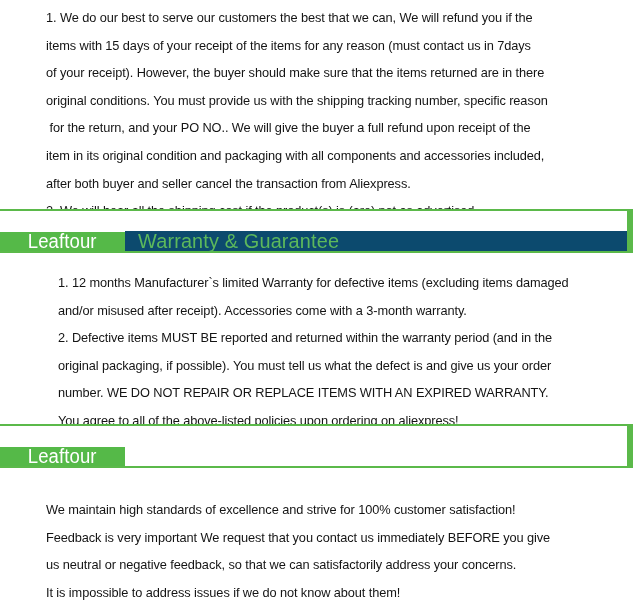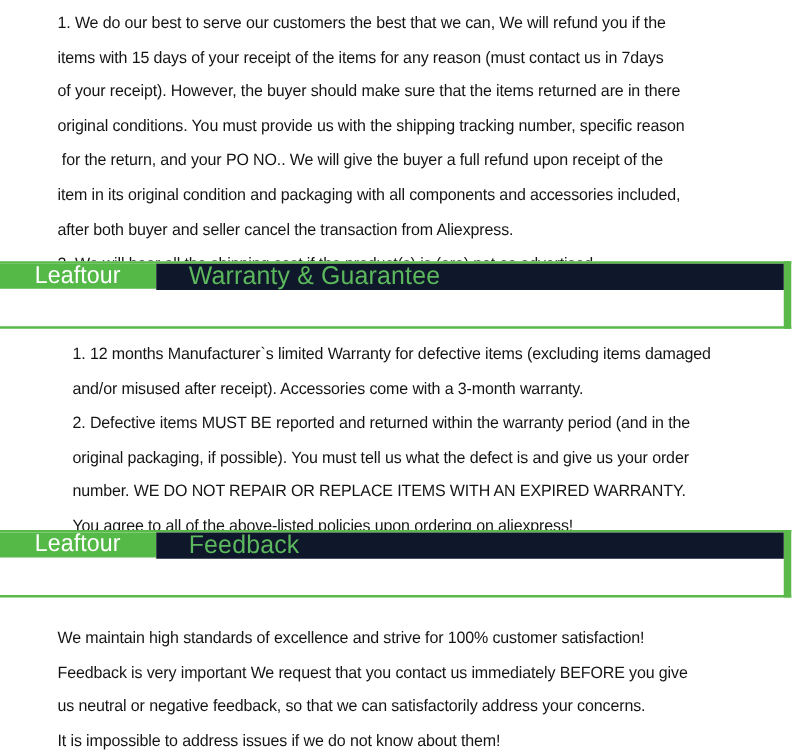--- a/index.html
+++ b/index.html
@@ -35,51 +35,51 @@
     white-space: pre;
     color: #141414;
     font-stretch: semi-condensed;
     transform: scaleX(0.97);
     transform-origin: left center;
   }
 
   
   .section-header {
     position: relative;
-    height: 54px;
+    height: 44px;
     width: 633px;
     box-sizing: border-box;
     border-top: 2px solid #5bb94a;
     border-bottom: 2px solid #5bb94a;
     border-right: 6px solid #5bb94a;
     background: #ffffff;
     display: flex;
-    align-items: flex-start;
+    align-items: flex-end;
   }
   .brand-block {
     width: 125px;
     background: #55b948;
     display: flex;
     align-items: center;
     justify-content: center;
     flex: 0 0 125px;
   }
   .brand-label {
     color: #ffffff;
     font-size: 19.5px;
     line-height: 1;
     letter-spacing: 0.1px;
     transform: scaleX(0.95);
   }
   .title-area {
     flex: 1 1 auto;
     display: flex;
     align-items: center;
-    padding-left: 26px;
-    background: #0f172a;
+    padding-left: 13px;
+    background: #0c4a6e;
   }
   .section-title {
     color: #5cb85c;
     font-size: 20.5px;
     line-height: 1;
     letter-spacing: 0.15px;
     transform: scaleX(0.97);
     transform-origin: left center;
   }
   .hdr-wrap-1 { position: absolute; top: 209px; left: 0; }
@@ -126,23 +126,20 @@
       <div class="para-line">number. WE DO NOT REPAIR OR REPLACE ITEMS WITH AN EXPIRED WARRANTY.</div>
       <div class="para-line">You agree to all of the above-listed policies upon ordering on aliexpress!</div>
     </div>
   </div>
 
   <div class="hdr-wrap-2">
     <div class="section-header">
       <div class="brand-block">
         <span class="brand-label">Leaftour</span>
       </div>
-      <div class="title-area">
-        <span class="section-title">Feedback</span>
-      </div>
     </div>
   </div>
 
   <div class="body-wrap-2">
     <div class="para-block">
       <div class="para-line">We maintain high standards of excellence and strive for 100% customer satisfaction!</div>
       <div class="para-line">Feedback is very important We request that you contact us immediately BEFORE you give</div>
       <div class="para-line">us neutral or negative feedback, so that we can satisfactorily address your concerns.</div>
       <div class="para-line">It is impossible to address issues if we do not know about them!</div>
     </div>

